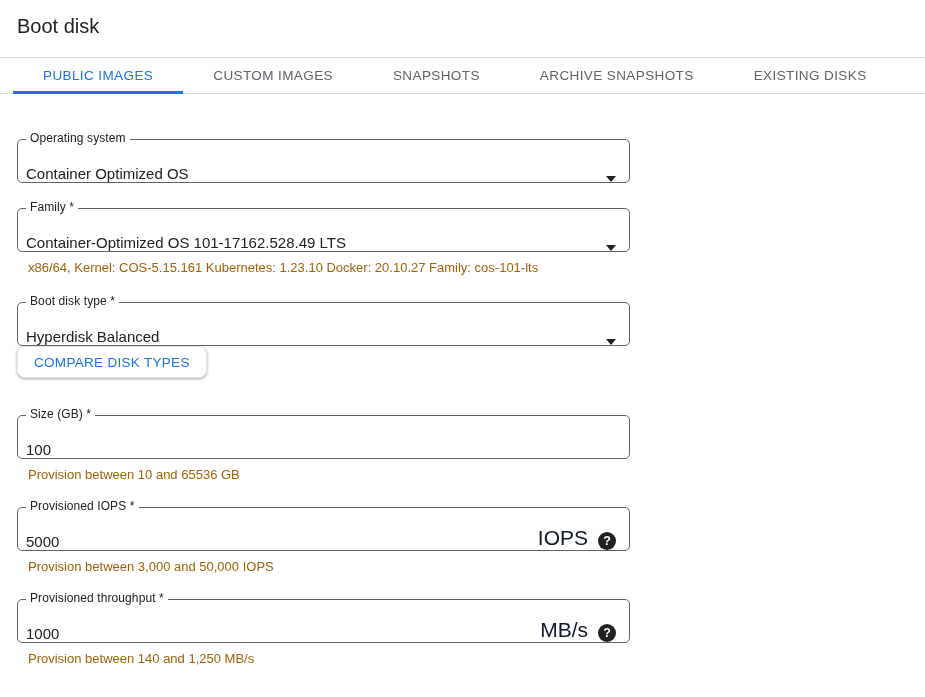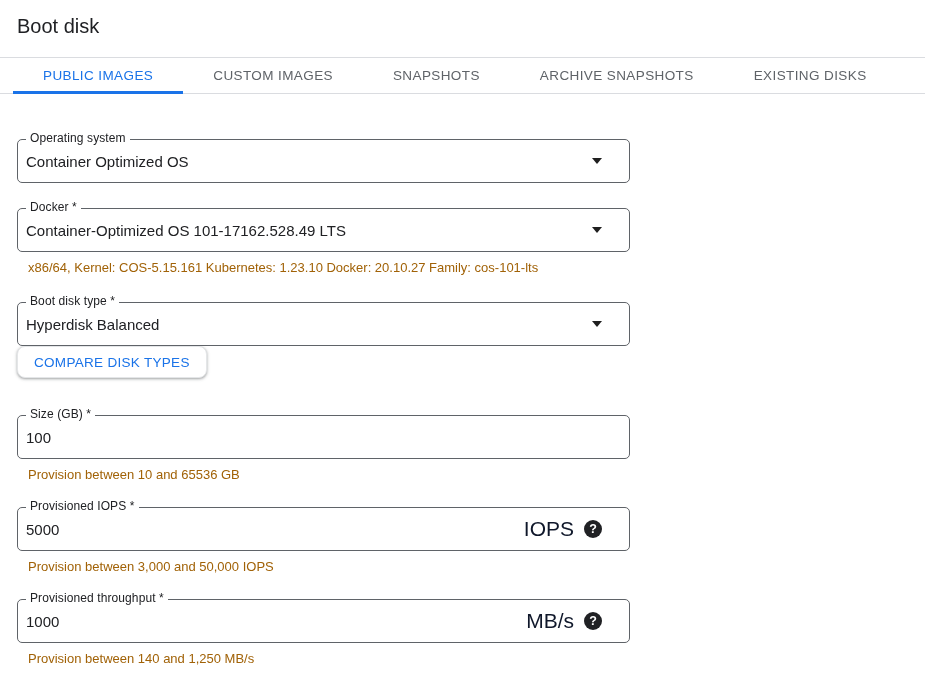--- a/index.html
+++ b/index.html
@@ -22,21 +22,21 @@
   .tab.active::after {
     content: ""; position: absolute; left: 0; right: 0; bottom: -1px;
     height: 3px; background: #1a73e8;
   }
 
   .form { padding: 45px 0 0 17px; width: 647px; }
 
   .field {
     position: relative; width: 613px; height: 44px;
     border: 1px solid #5f6368; border-radius: 5px; background: #fff;
-    display: flex; align-items: center; padding: 0 27px 0 8px;
+    display: flex; align-items: flex-end; padding: 0 13px 0 8px;
   }
   .field > label {
     position: absolute; top: -9px; left: 8px; background: #fff;
     padding: 0 4px; font-size: 12px; font-weight: 500; color: #202124;
     letter-spacing: 0.1px; line-height: 15px; white-space: nowrap;
   }
   .field .value-text {
     flex: 1; font-size: 15px; color: #202124; white-space: nowrap; overflow: hidden;
   }
   .field input {
@@ -102,21 +102,21 @@
 
   <div class="form">
 
     <div class="field select-field">
       <label>Operating system</label>
       <span class="value-text">Container Optimized OS</span>
       <span class="dropdown-arrow"></span>
     </div>
 
     <div class="field select-field mt-version">
-      <label>Docker *</label>
+      <label>Family *</label>
       <span class="value-text">Container-Optimized OS 101-17162.528.49 LTS</span>
       <span class="dropdown-arrow"></span>
     </div>
     <div class="helper">x86/64, Kernel: COS-5.15.161 Kubernetes: 1.23.10 Docker: 20.10.27 Family: cos-101-lts</div>
 
     <div class="field select-field mt-boot-type">
       <label>Boot disk type *</label>
       <span class="value-text">Hyperdisk Balanced</span>
       <span class="dropdown-arrow"></span>
     </div>

